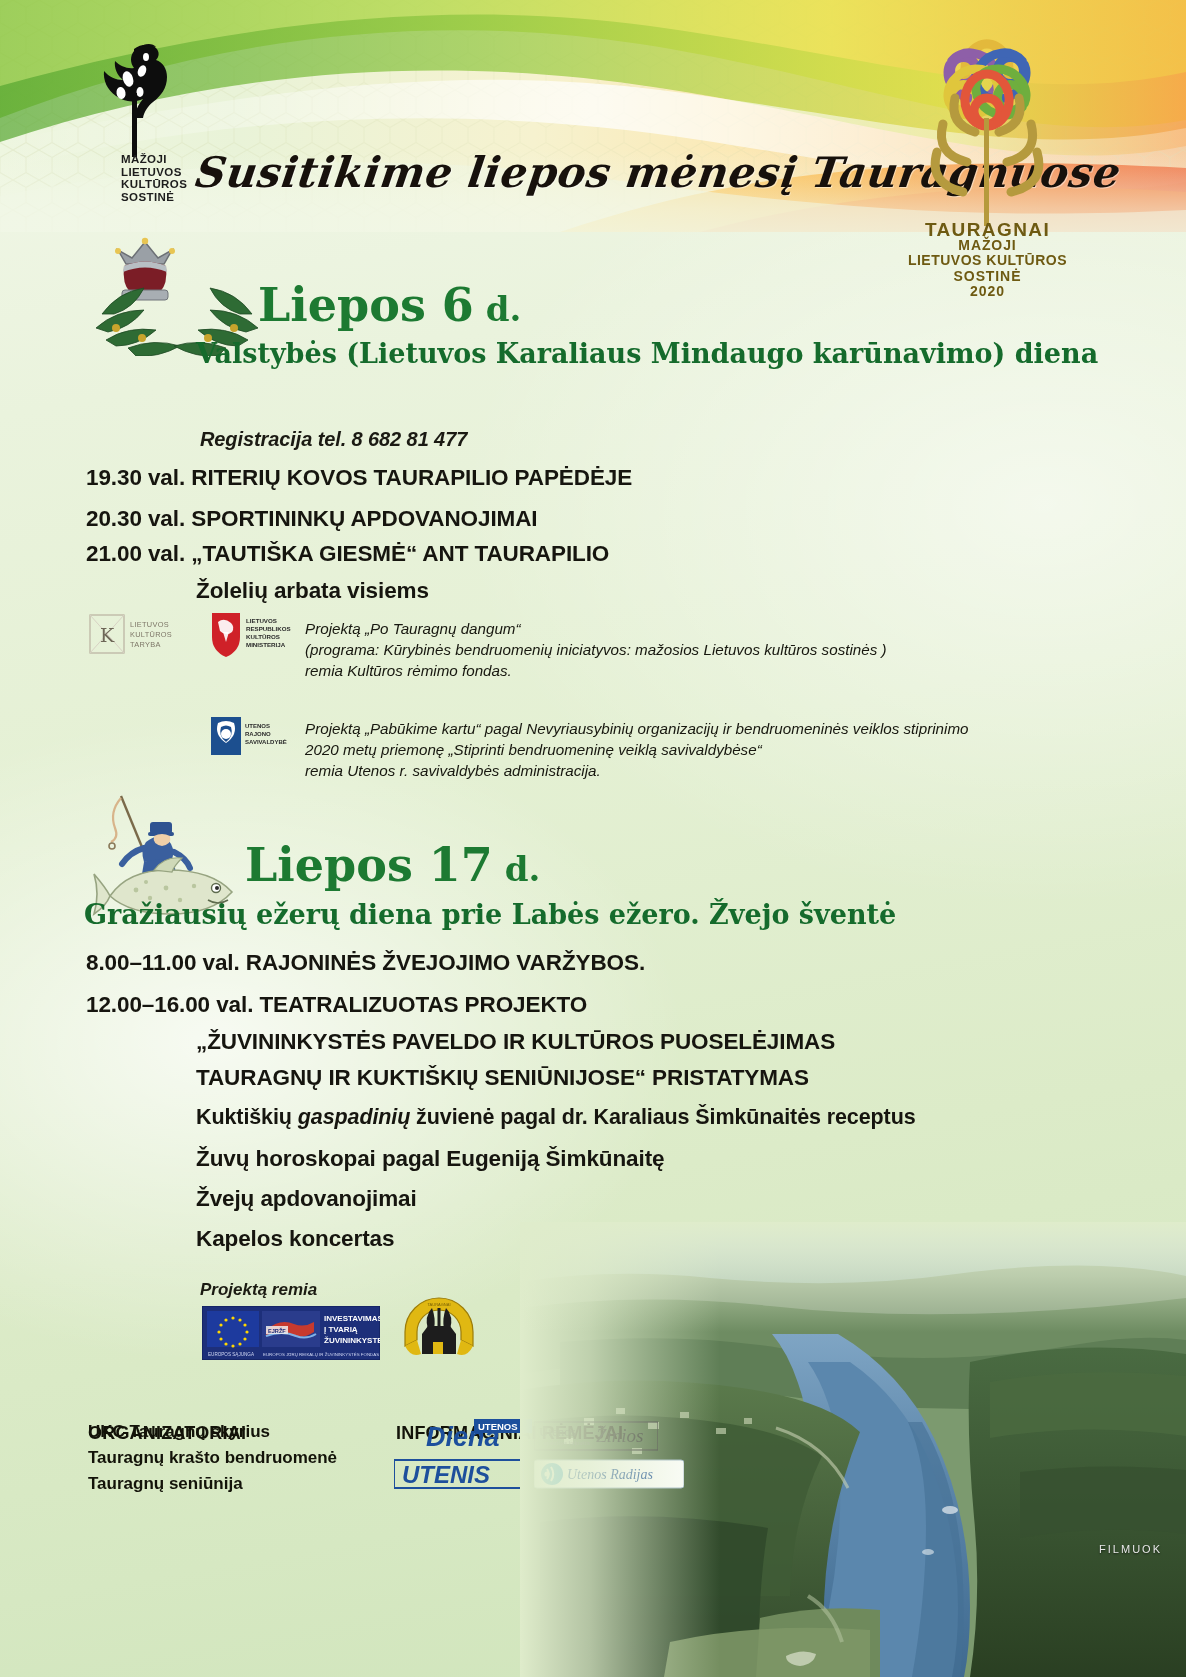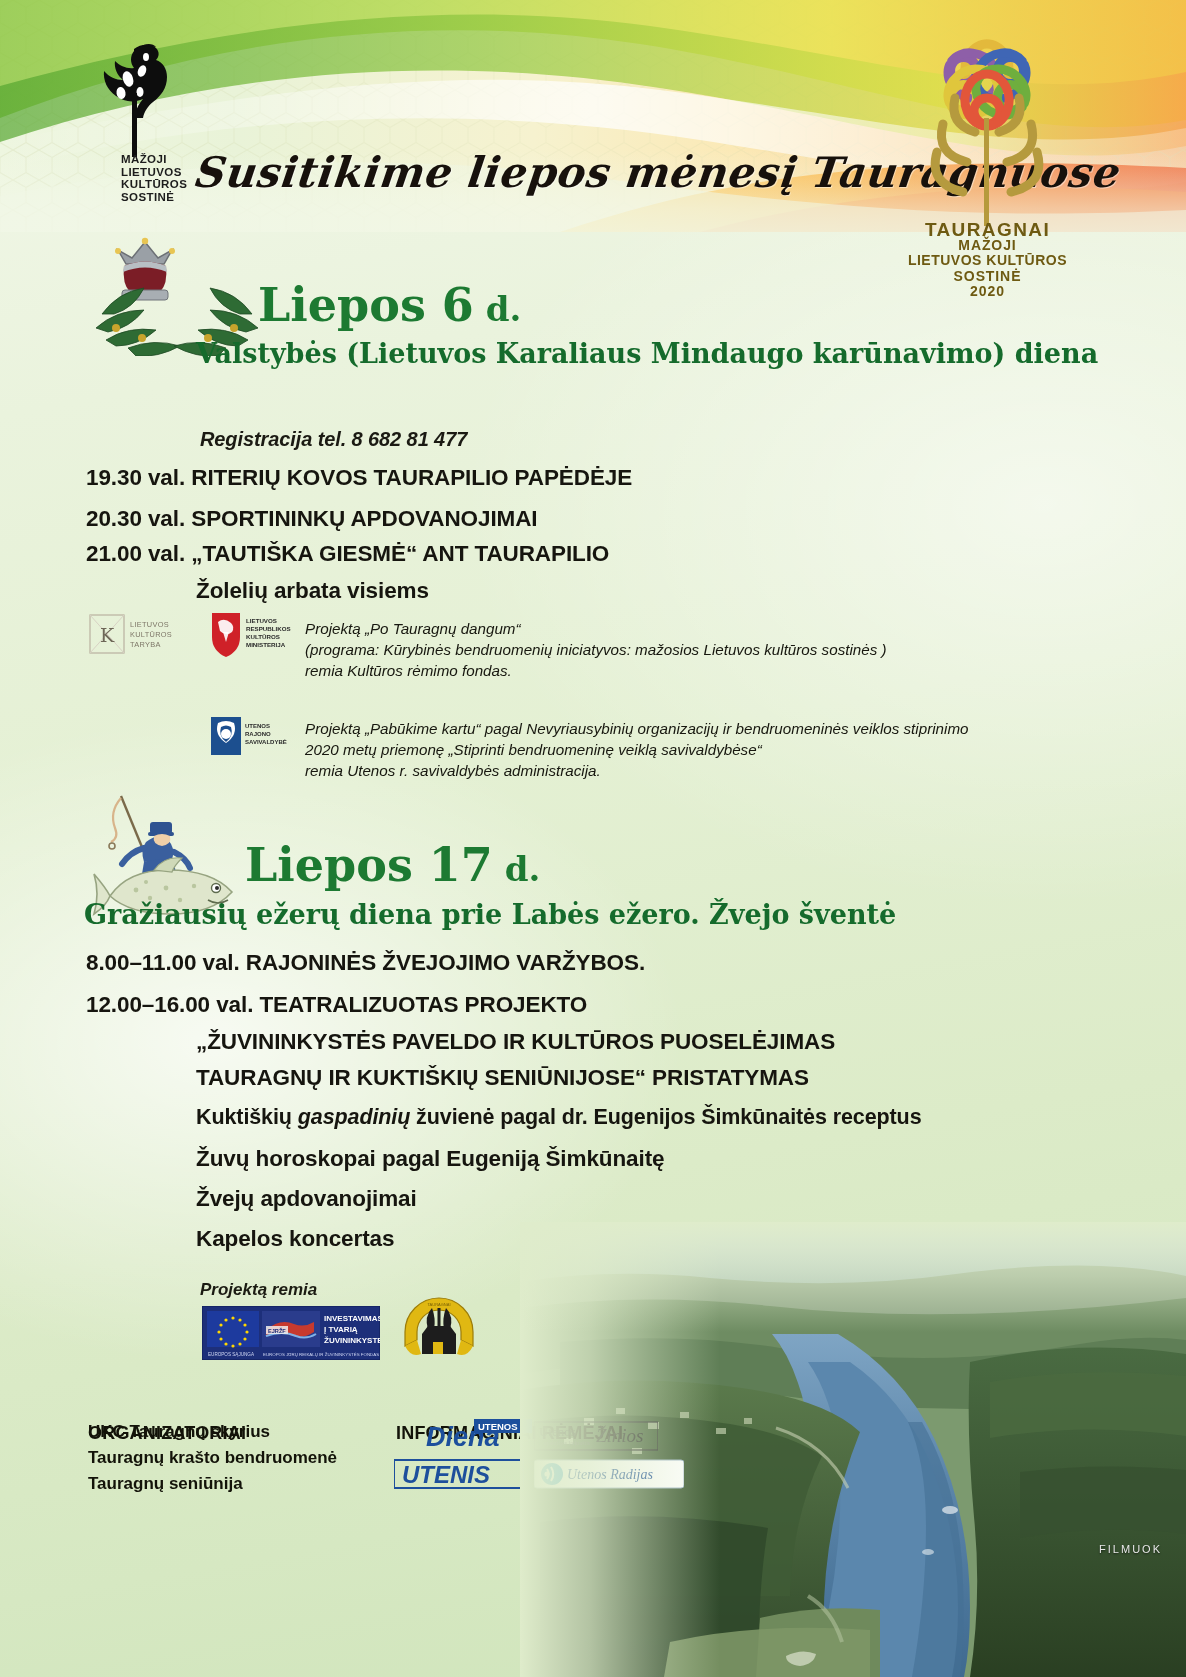--- a/index.html
+++ b/index.html
@@ -395,21 +395,21 @@
     <span>Liepos 17</span><span class="suffix"> d.</span>
   </div>
   <div class="sub-head" style="left:84px;top:899px;">Gražiausių ežerų diena prie Labės ežero. Žvejo šventė</div>
 
   <div class="prog" style="left:86px;top:950px;">8.00–11.00 val. RAJONINĖS ŽVEJOJIMO VARŽYBOS.</div>
   <div class="prog" style="left:86px;top:992px;">12.00–16.00 val. TEATRALIZUOTAS PROJEKTO</div>
   <div class="prog" style="left:196px;top:1029px;">„ŽUVININKYSTĖS PAVELDO IR KULTŪROS PUOSELĖJIMAS</div>
   <div class="prog" style="left:196px;top:1065px;">TAURAGNŲ IR KUKTIŠKIŲ SENIŪNIJOSE“ PRISTATYMAS</div>
 
   <div class="prog mixed" style="left:196px;top:1105px;">
-    <span>Kuktiškių </span><em>gaspadinių</em><span> žuvienė pagal dr. Eugenijos Šimkūnaitės receptus</span>
+    <span>Kuktiškių </span><em>gaspadinių</em><span> žuvienė pagal dr. Karaliaus Šimkūnaitės receptus</span>
   </div>
 
   <div class="prog" style="left:196px;top:1146px;">Žuvų  horoskopai pagal Eugeniją Šimkūnaitę</div>
   <div class="prog" style="left:196px;top:1186px;">Žvejų apdovanojimai</div>
   <div class="prog" style="left:196px;top:1226px;">Kapelos koncertas</div>
 
   <div class="proj-remia" style="left:200px;top:1280px;">Projektą remia</div>
 
   <div class="logo-box" style="left:202px;top:1306px;width:178px;height:54px;">
     <svg width="178" height="54" viewBox="0 0 178 54">

